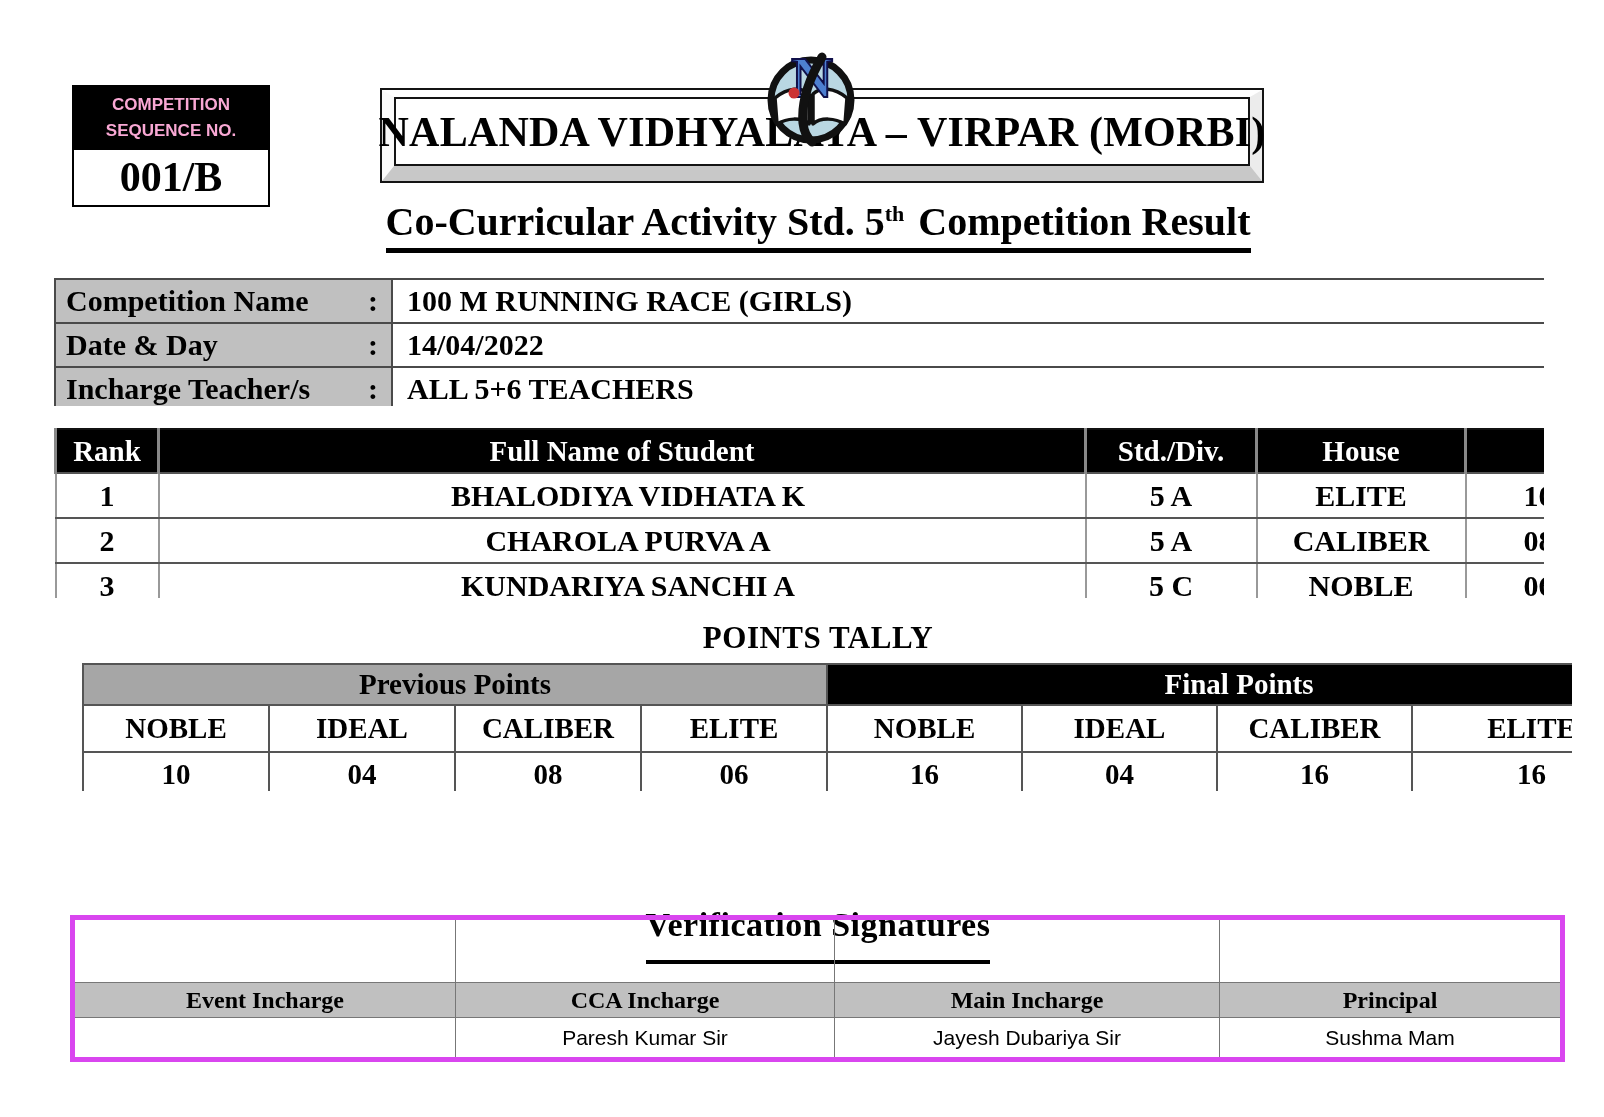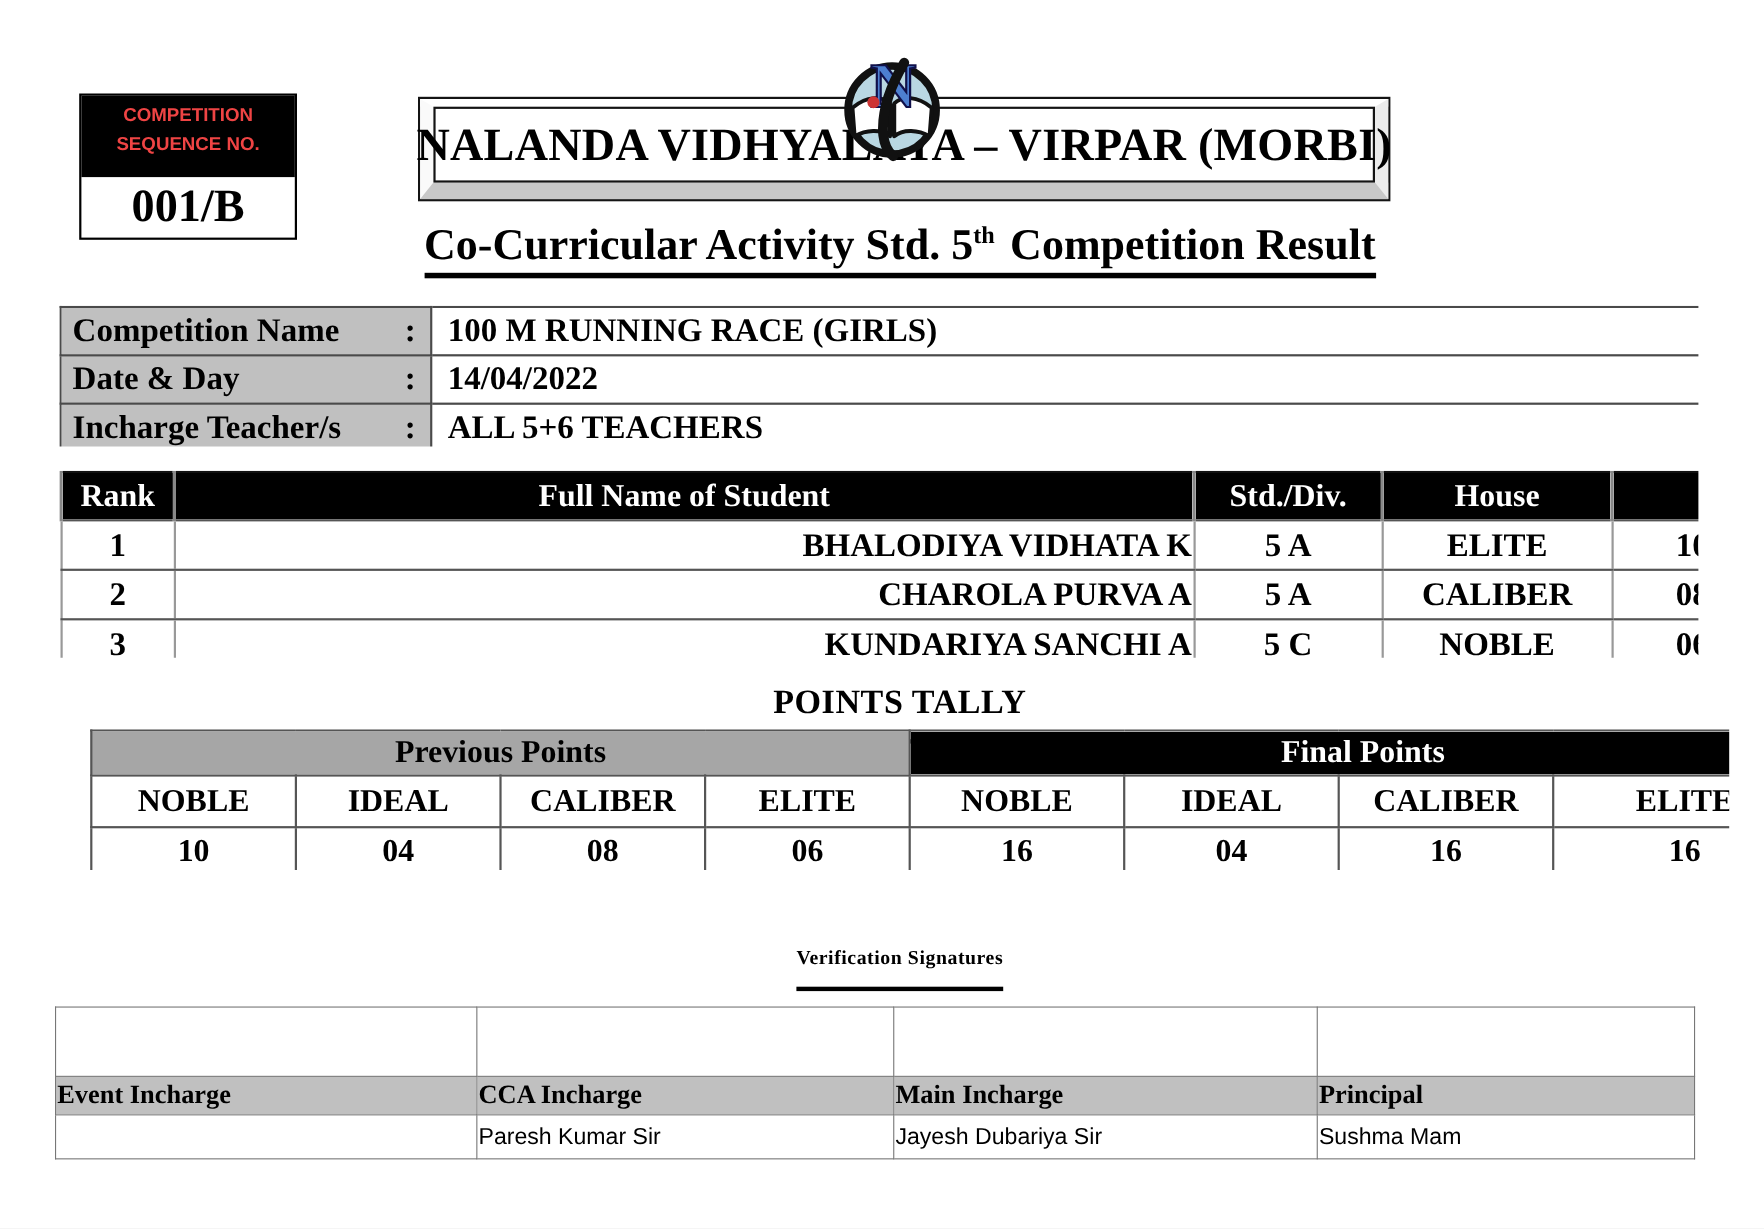--- a/index.html
+++ b/index.html
@@ -3,22 +3,22 @@
 <meta charset="utf-8">
 <style>
   html,body {margin:0; padding:0; background:#e8e8e8;}
   .page {
     position:relative; width:1604px; height:1117px; background:#ffffff;
     font-family:"Liberation Serif", serif; color:#000; overflow:hidden;
     margin:0 auto;
   }
   
   .seq {position:absolute; left:72px; top:85px; width:198px; border:2px solid #000; box-sizing:border-box; background:#fff;}
-  .seq-head {background:#000; color:#ef4444; text-align:center; font-family:"Liberation Sans",sans-serif;
-             font-weight:bold; font-size:17px; line-height:1.5; padding:5px 0 18px;}
+  .seq-head {background:#000; color:#f9a8d4; text-align:center; font-family:"Liberation Sans",sans-serif;
+             font-weight:bold; font-size:17px; line-height:1.5; padding:5px 0 7px;}
   .seq-val {text-align:center; font-weight:bold; font-size:42px; line-height:1.32;}
   
   .banner {position:absolute; left:380px; top:88px; width:884px; height:95px; border:2px solid #141414; box-sizing:border-box; background:#fff;}
   .banner-frame {height:100%; box-sizing:border-box; border-style:solid; border-width:7px 12px 15px 12px;
                  border-color:#ffffff #ececec #c8c8c8 #fafafa;}
   .banner-inner {height:100%; box-sizing:border-box; border:2px solid #141414; display:flex; align-items:center; justify-content:center;}
   .banner-text {font-size:42px; font-weight:bold; white-space:nowrap; letter-spacing:0.2px;}
   .logo {position:absolute; left:766px; top:27px; width:90px; height:120px; z-index:5;}
   
   .title {position:absolute; left:84px; top:199px; width:1468px; text-align:center;}
@@ -34,35 +34,35 @@
   .info-table {width:1556px; border:2px solid #222; font-size:30px;}
   .info-table td {height:40px; border:2px solid #4a4a4a; overflow:hidden; white-space:nowrap;}
   .info-label {width:333px; background:#c0c0c0;}
   .label-flex {display:flex; justify-content:space-between; padding:0 12px 0 9px;}
   .info-value {padding-left:14px;}
   
   #results-clip {top:428px; width:1490px; height:170px;}
   .results-table {width:1556px; border:2px solid #111; font-size:30px; text-align:center;}
   .results-table th {background:#000; color:#fff; height:40px; font-size:29px; border-left:3px solid #888; overflow:hidden; white-space:nowrap;}
   .results-table td {height:41px; border-top:2px solid #555; border-bottom:2px solid #555; border-left:2px solid #999; overflow:hidden; white-space:nowrap;}
-  .cell-name {text-align:right; padding-left:13px;margin-left:32px;}
+  .cell-name {text-align:center; padding-left:13px;margin-left:32px;}
   
   .section-heading {position:absolute; left:84px; width:1468px; text-align:center;}
   #points-heading {top:620px; font-size:31px;}
-  #verif-heading {top:860px; font-size:18px;}
+  #verif-heading {top:906px; font-size:34px;}
   .heading-inner {display:inline-block; border-bottom:4px solid #000; padding-bottom:16px; font-weight:bold; letter-spacing:0.5px;}
   #points-clip {top:663px; width:1490px; height:128px;padding-left:28px;}
   .points-table {width:1568px; border:2px solid #222; font-size:29px; text-align:center;}
   .points-table td {border:2px solid #555; overflow:hidden; white-space:nowrap;}
   .group-prev {background:#a6a6a6; height:37px;}
   .group-final {background:#000; color:#fff; height:37px;}
   .house-row td {height:43px;}
   .value-row td {height:40px;}
   
-  .sig-table {position:absolute; left:50px; top:915px; width:1490px; border:1px solid #d946ef; font-size:24px; text-align:left;}
+  .sig-table {position:absolute; left:70px; top:915px; width:1490px; border:5px solid #d946ef; font-size:24px; text-align:center;}
   .sig-table td {border:1px solid #777; overflow:hidden; white-space:nowrap;}
   .sig-space td {height:60px;}
   .sig-role td {height:32px; background:#c0c0c0;}
   .sig-name td {height:37px; font-family:"Liberation Sans",sans-serif; font-size:21px; font-weight:normal;}
 </style>
 </head>
 <body>
 
 <div class="page">
 

